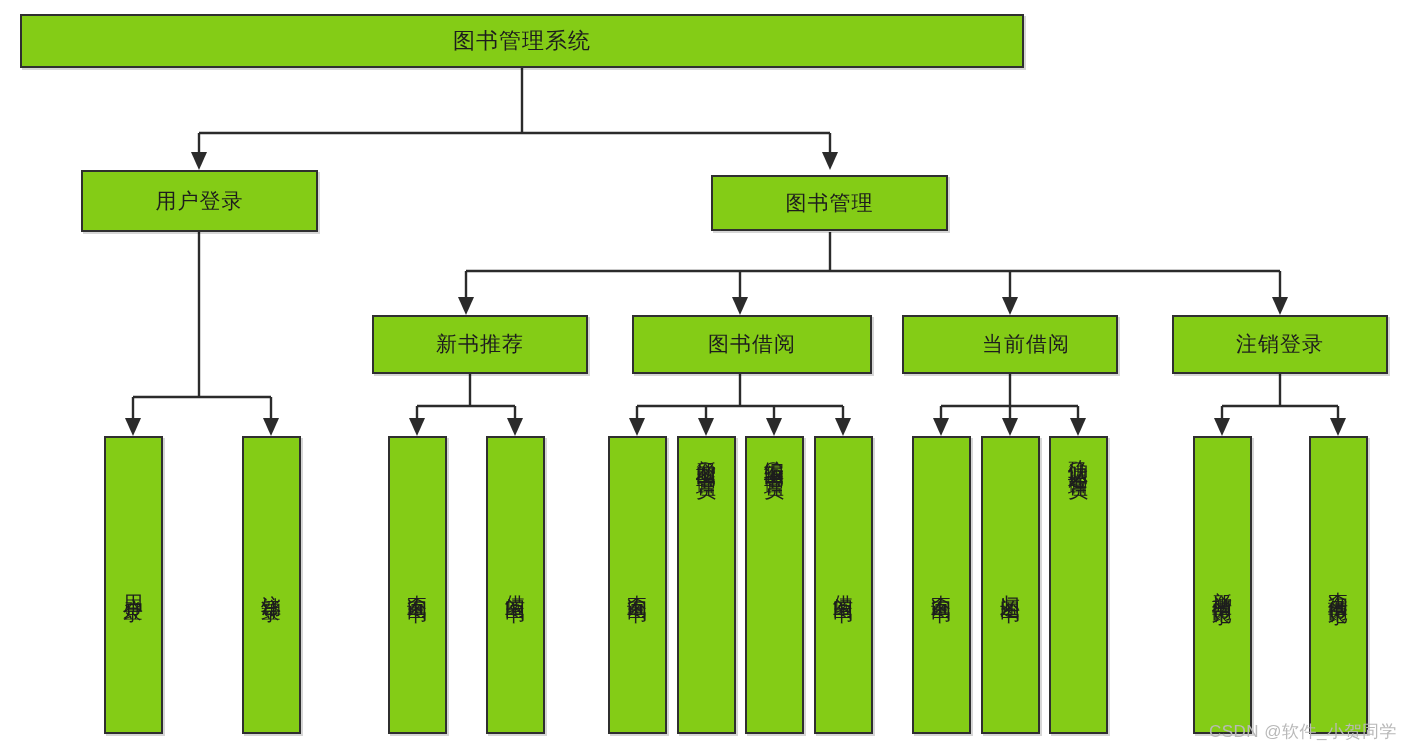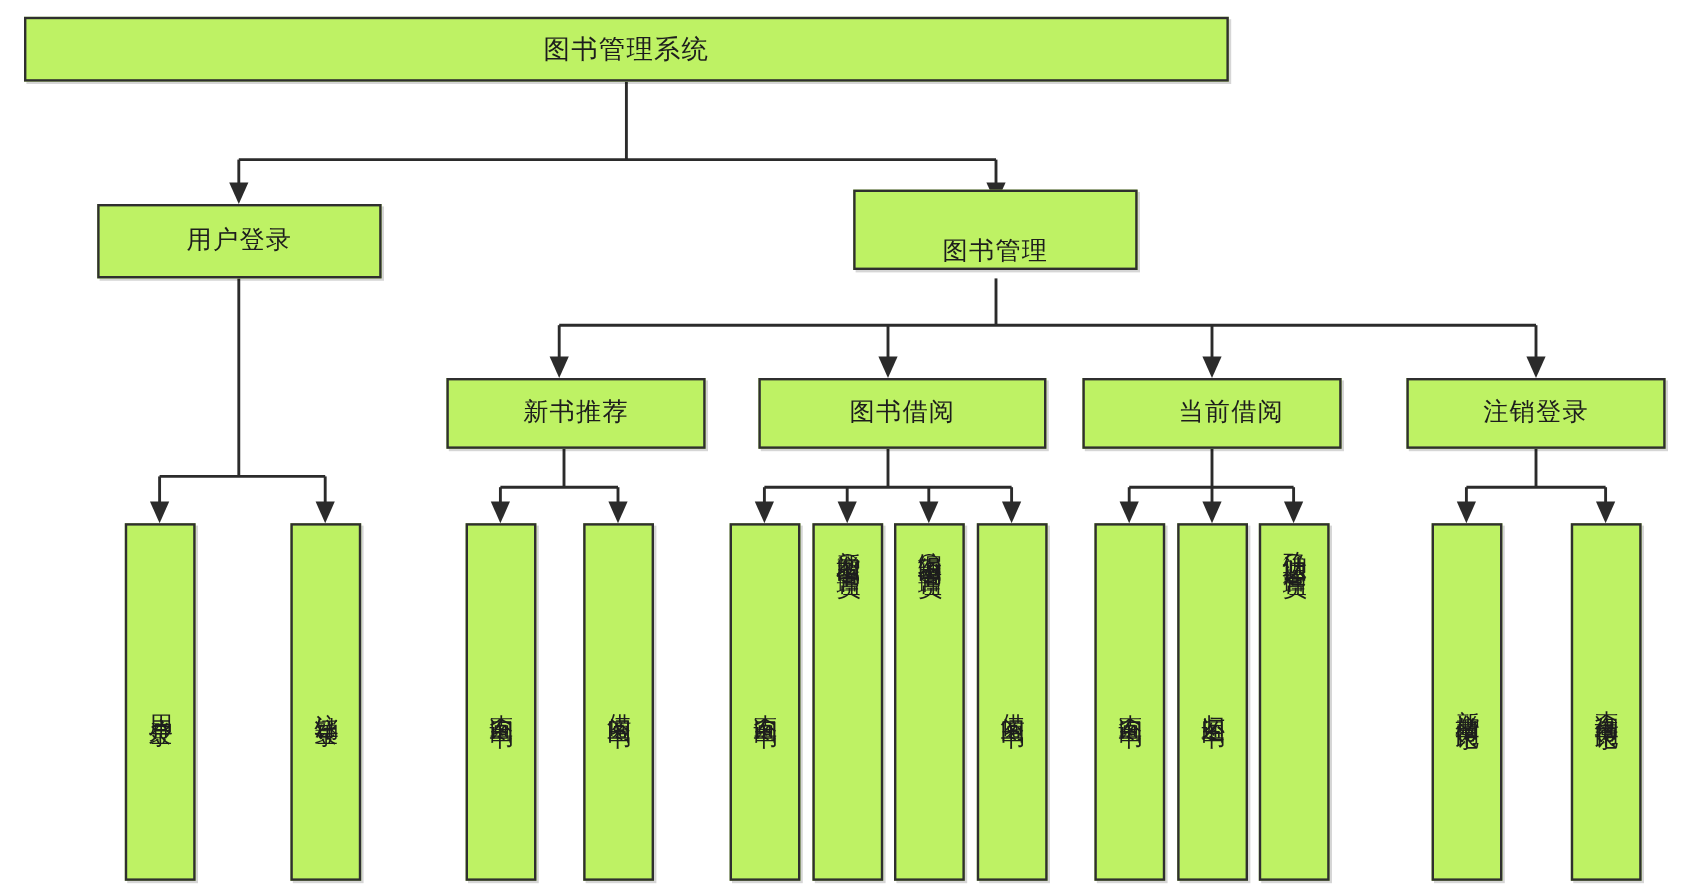--- a/index.html
+++ b/index.html
@@ -34,21 +34,21 @@
     stroke-linecap: butt;
   }
   #wires polygon.arrowhead {
     fill: #2b2b2b;
     stroke: none;
   }
   
   .node {
     position: absolute;
     box-sizing: border-box;
-    background: #bef264;
+    background: #84cc16;
     border: 2.6px solid #2f2f2f;
     box-shadow: 2px 2px 0 rgba(0,0,0,0.16);
     display: flex;
     align-items: center;
     justify-content: center;
     color: #1d1d1d;
   }
   .node .label {
     font-size: 21px;
     line-height: 1.25;
@@ -159,21 +159,21 @@
   </svg>
 
   <div class="node root" style="left:20px; top:14px; width:1004px; height:54px;">
     <span class="label">图书管理系统</span>
   </div>
 
   <div class="node" style="left:81px; top:170px; width:237px; height:62px;">
     <span class="label">用户登录</span>
   </div>
 
-  <div class="node" style="left:711px; top:158px; width:237px; height:67px;align-items:flex-end;">
+  <div class="node" style="left:711px; top:175px; width:237px; height:56px;">
     <span class="label">图书管理</span>
   </div>
 
   <div class="node" style="left:372px; top:315px; width:216px; height:59px;">
     <span class="label">新书推荐</span>
   </div>
 
   <div class="node" style="left:632px; top:315px; width:240px; height:59px;">
     <span class="label">图书借阅</span>
   </div>
@@ -231,14 +231,15 @@
   </div>
 
   <div class="node vertical centered" style="left:1193px; top:436px; width:59px; height:298px;">
     <span class="label">新增借阅记录</span>
   </div>
 
   <div class="node vertical centered" style="left:1309px; top:436px; width:59px; height:298px;">
     <span class="label">查询借阅记录</span>
   </div>
 
+  <div id="watermark">CSDN @软件_小贺同学</div>
 
 </div>
 
 </body></html>

